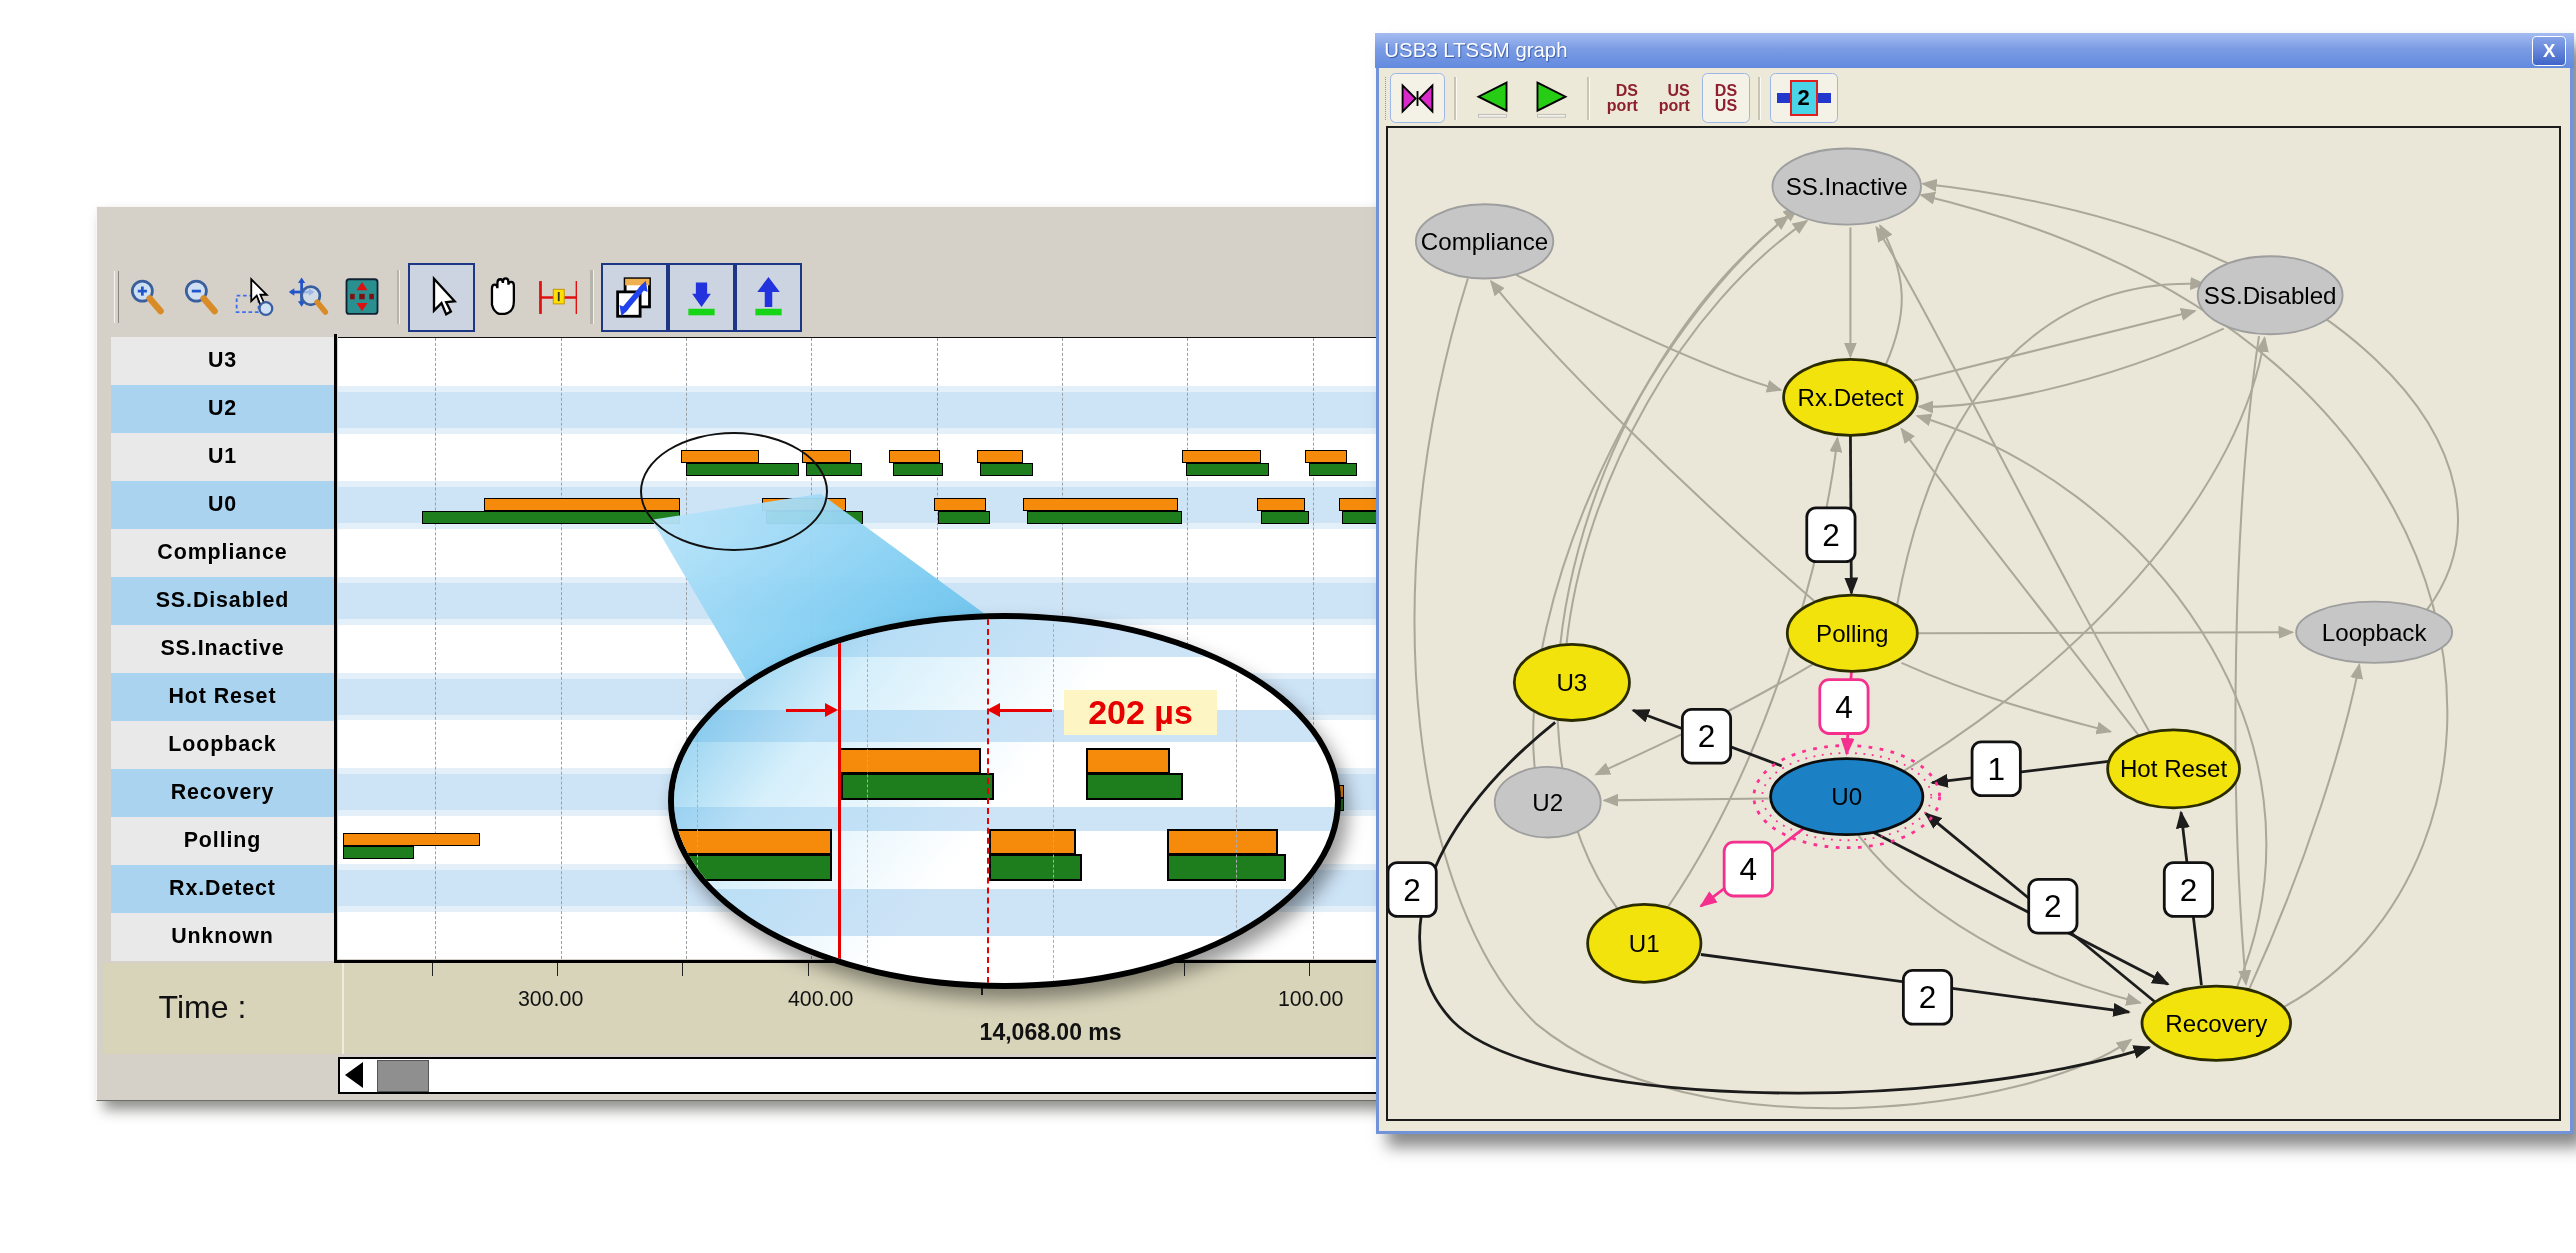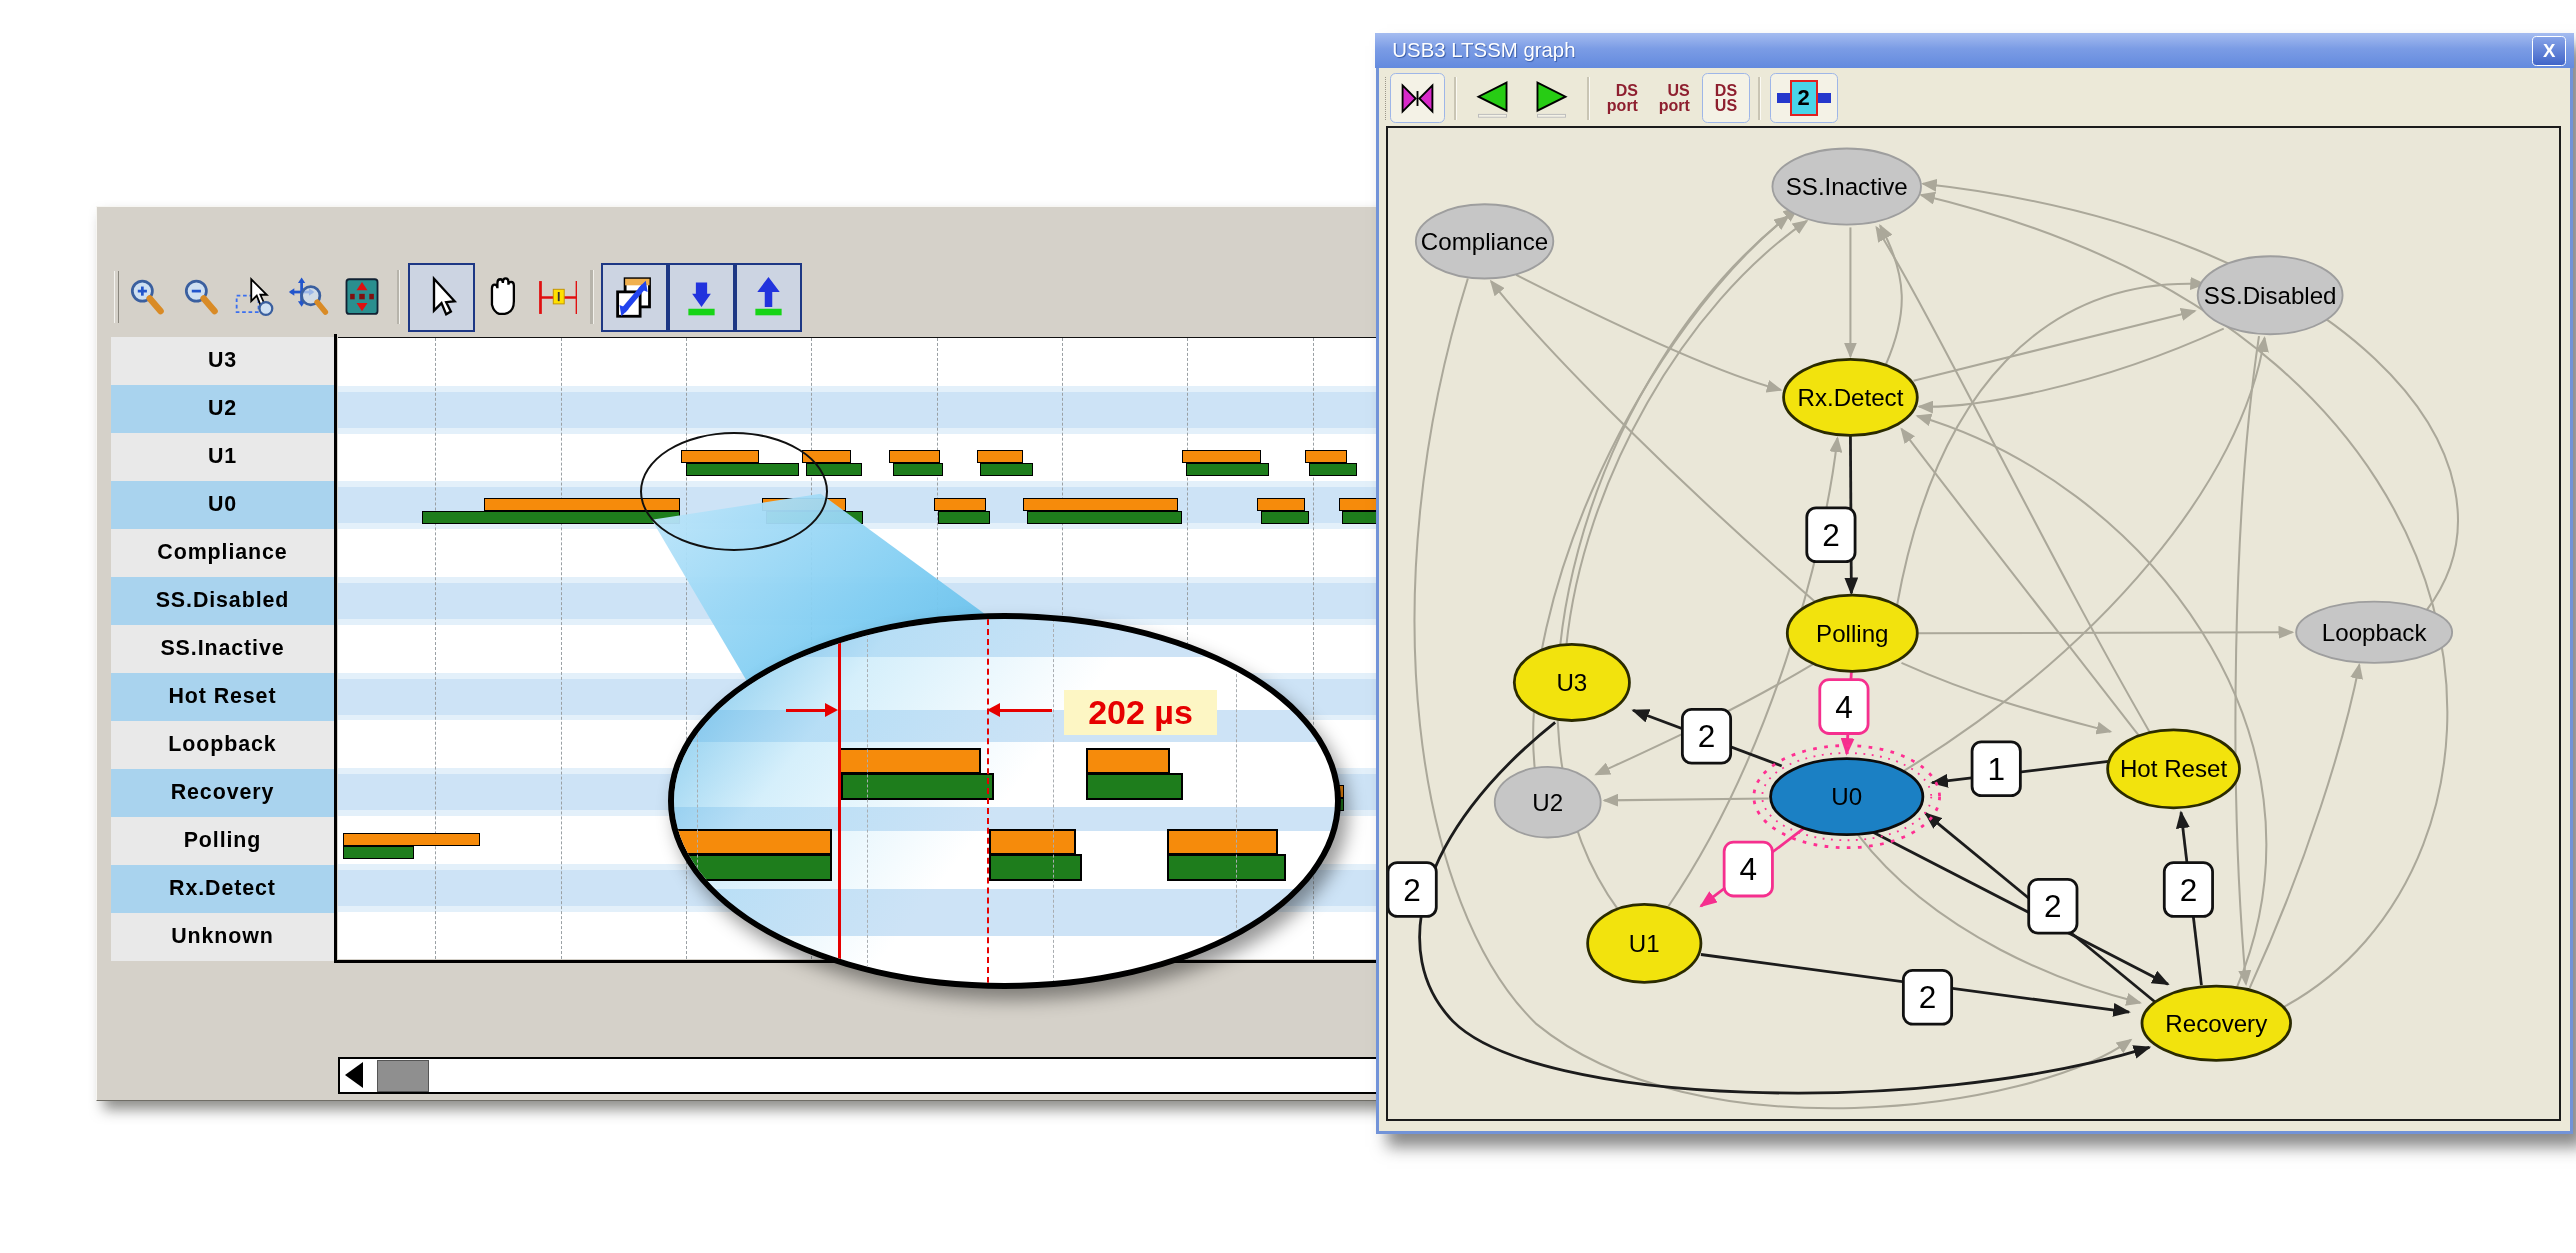--- a/index.html
+++ b/index.html
@@ -64,21 +64,21 @@
   #marrow-l{left:112px;width:46px;} #marrow-l:after{right:-13px;border-left:13px solid #e60000;}
   #marrow-r{left:319px;width:59px;} #marrow-r:after{left:-13px;border-right:13px solid #e60000;}
   #mag-label{position:absolute;left:390px;top:71px;width:153px;height:45px;background:#fdf6c4;
     color:#e60000;font-size:34px;font-weight:bold;display:flex;align-items:center;justify-content:center;}
 
   
   #win-right{left:1376px;top:32.5px;width:1197px;height:1101px;background:#ece9d8;
     border:3.7px solid #7293d8;border-top:none;z-index:40;box-shadow:11px 13px 15px rgba(40,40,40,.55);box-sizing:border-box;}
   #rw-titlebar{left:-3.7px;top:0;right:-3.7px;height:35px;background:linear-gradient(180deg,#a5bcf0 0%,#7b9ce5 45%,#638ade 100%);
     display:flex;align-items:center;}
-  #rw-title{color:#fff;font-size:20.4px;padding-left:17px;text-shadow:0.9px 0.9px 0.9px #3a5da8;}
+  #rw-title{color:#fff;font-size:20.4px;padding-left:9px;text-shadow:0.9px 0.9px 0.9px #3a5da8;}
   #rw-close{position:absolute;right:7.4px;top:3.7px;width:32px;height:28px;border-radius:4.6px;border:1.9px solid #fff;
     background:linear-gradient(180deg,#86a3e8,#4065c8);color:#fff;font-size:18.6px;font-weight:bold;
     display:flex;align-items:center;justify-content:center;}
   #rw-toolbar{left:0;top:35px;right:0;height:61px;background:#ece9d8;display:flex;align-items:center;}
   .rgrip{width:2.8px;height:43px;margin-left:5.6px;border-left:1.9px dotted #9a968a;}
   .rbtn{height:50px;min-width:48px;margin:0 1.9px;display:flex;align-items:center;justify-content:center;background:transparent;border:none;}
   .rbtn.framed{border:1.9px solid #9eb6e8;border-radius:5.6px;background:#f4f2e6;}
   .rsep{width:1.9px;height:43px;background:#c9c5b4;border-right:1.9px solid #fbfaf4;margin:0 6.5px;}
   .porttxt{font-size:16px;line-height:15px;font-weight:bold;color:#8e1f2f;text-align:right;}
   #cnt-icon{display:flex;align-items:center;}
@@ -250,20 +250,37 @@
         <div class="bar o" style="left: 919px; top: 160px; width: 48px;"></div>
         <div class="bar g" style="left: 923px; top: 173px; width: 48px;"></div>
         <div class="bar o" style="left: 1001px; top: 160px; width: 59px;"></div>
         <div class="bar g" style="left: 1004px; top: 173px; width: 56px;"></div>
         <div class="bar o" style="left: 994px; top: 447px; width: 12px;"></div>
         <div class="bar g" style="left: 998px; top: 460px; width: 8.4px;"></div>
         <div class="bar o" style="left: 5.6px; top: 495px; width: 137px;"></div>
         <div class="bar g" style="left: 5.6px; top: 508px; width: 71px;"></div>
       </div>
     <div id="plot-bottom" class="abs"></div>
+    <div id="axis" class="abs">
+      <div id="axis-divider"></div>
+      <span id="time-label">Time :</span>
+    <div class="tick" style="left: 329px;"></div>
+        <div class="tick" style="left: 454px;"></div>
+        <div class="tick" style="left: 579px;"></div>
+        <div class="tick" style="left: 705px;"></div>
+        <div class="tick" style="left: 830px;"></div>
+        <div class="tick" style="left: 955px;"></div>
+        <div class="tick" style="left: 1081px;"></div>
+        <div class="tick" style="left: 1206px;"></div>
+        <div class="tick tall" style="left: 878px;"></div>
+        <span class="axlab" style="left: 448px;">300.00</span>
+        <span class="axlab" style="left: 718px;">400.00</span>
+        <span class="axlab" style="left: 1208px;">100.00</span>
+        <span class="axlab cursor" style="left: 948px;">14,068.00 ms</span>
+      </div>
     <div id="scrollbar" class="abs">
       <div id="sb-arrow"></div>
       <div id="sb-thumb"></div>
     </div>
   </div>
 </div>
 
 <svg id="beam-svg" class="abs" width="2576" height="1253" viewBox="0 0 2775 1350">
   <defs>
     <linearGradient id="beamgrad" x1="0%" y1="0%" x2="85%" y2="100%">

